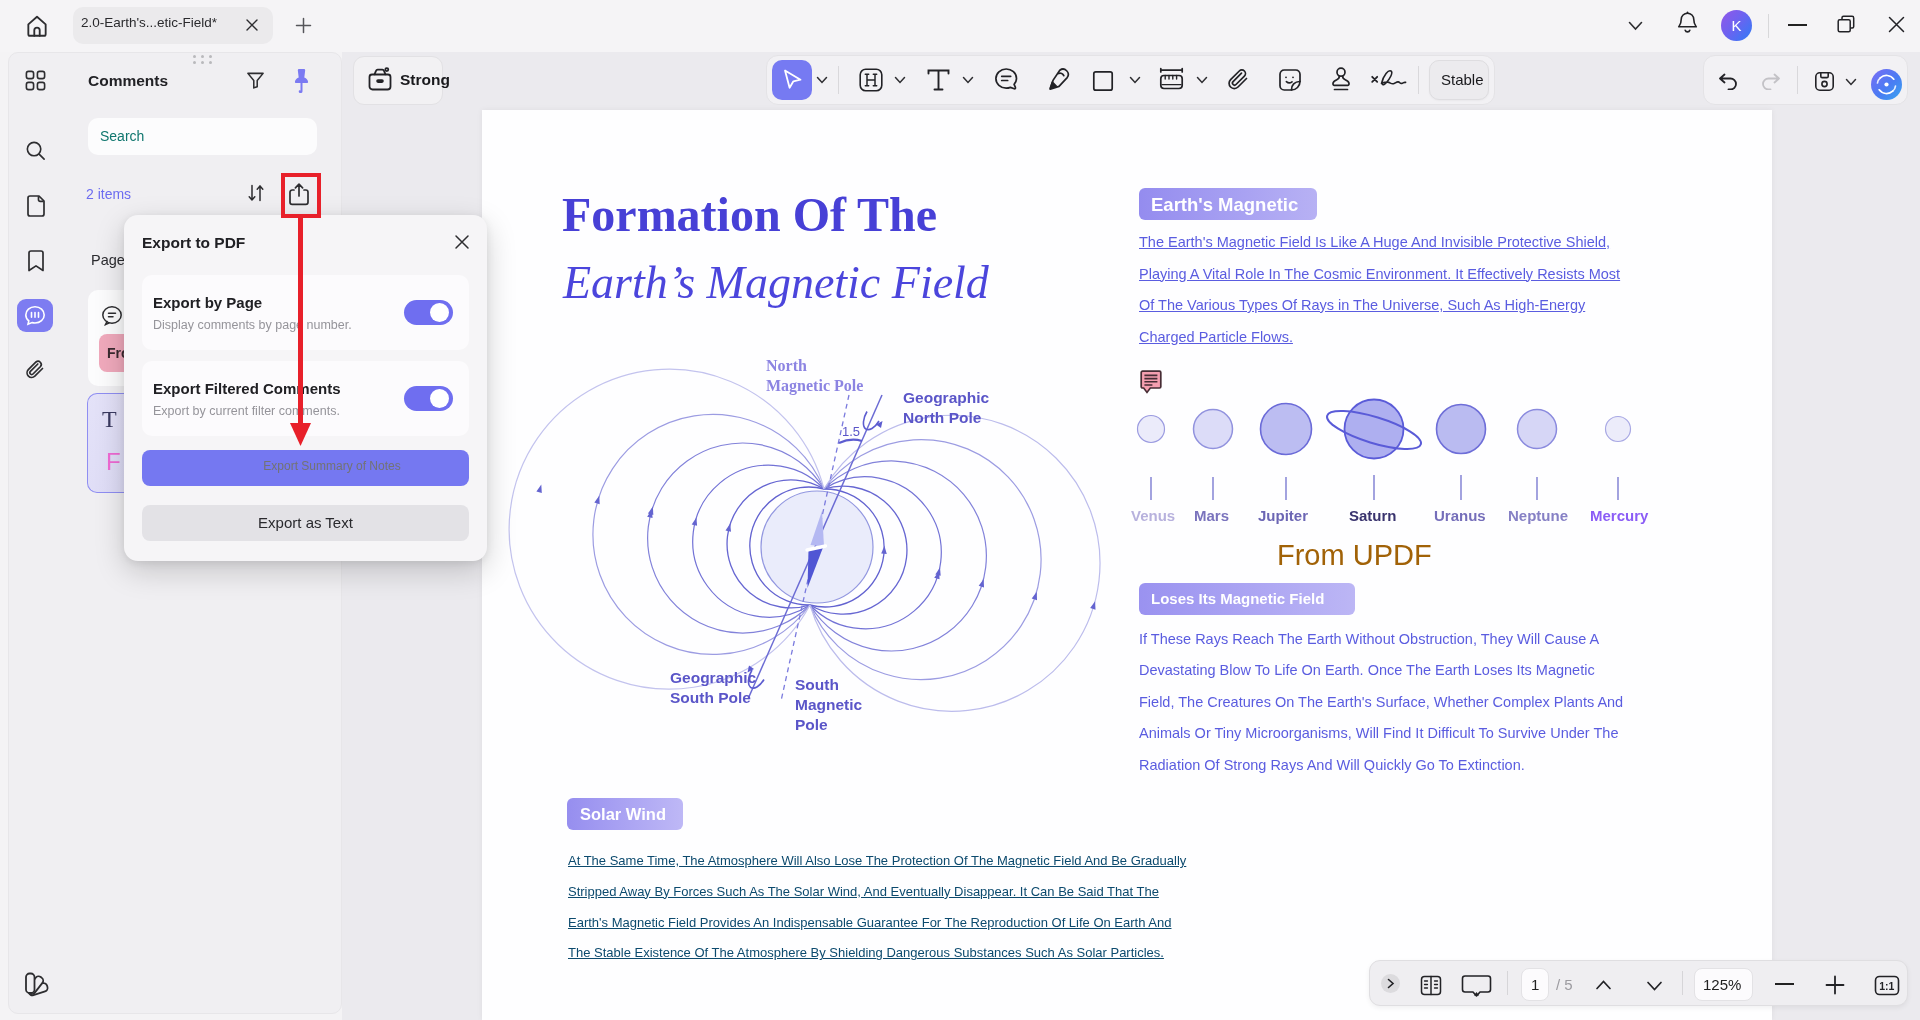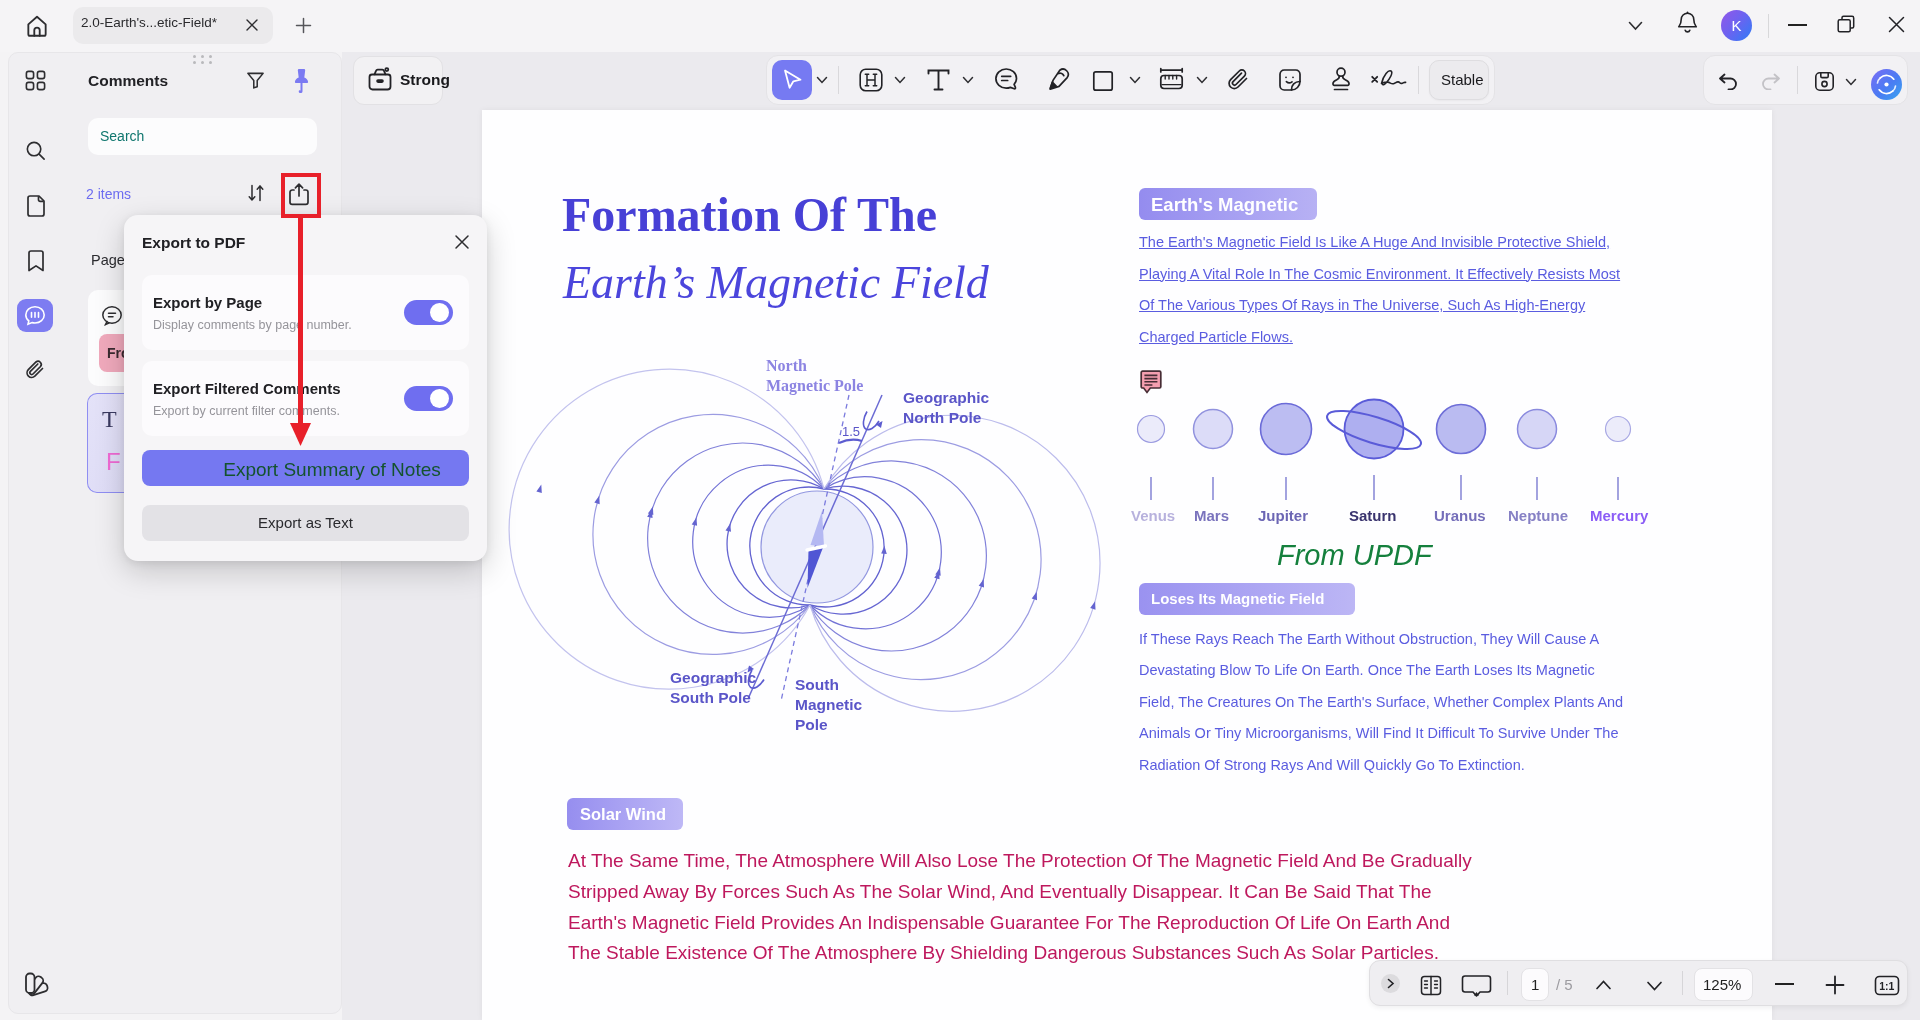--- a/index.html
+++ b/index.html
@@ -276,36 +276,36 @@
   </g>
 </svg>
 <div class="abs" style="left:1131px;top:507px;font-size:15px;font-weight:700;color:#b7b1dd;">Venus</div>
 <div class="abs" style="left:1194px;top:507px;font-size:15px;font-weight:700;color:#7a73bd;">Mars</div>
 <div class="abs" style="left:1258px;top:507px;font-size:15px;font-weight:700;color:#6c66b4;">Jupiter</div>
 <div class="abs" style="left:1349px;top:507px;font-size:15px;font-weight:700;color:#39336e;">Saturn</div>
 <div class="abs" style="left:1434px;top:507px;font-size:15px;font-weight:700;color:#756eba;">Uranus</div>
 <div class="abs" style="left:1508px;top:507px;font-size:15px;font-weight:700;color:#8680c5;">Neptune</div>
 <div class="abs" style="left:1590px;top:507px;font-size:15px;font-weight:700;color:#8b5cf6;">Mercury</div>
 
-<div class="abs" style="left:1277px;top:539px;font-size:29px;color:#15803d;white-space:nowrap;font-style:italic;">From UPDF</div>
+<div class="abs" style="left:1277px;top:539px;font-size:29px;color:#a16207;white-space:nowrap;">From UPDF</div>
 
 <div class="abs" style="left:1139px;top:583px;width:216px;height:32px;border-radius:6px;background:linear-gradient(90deg,#9a92f0 0%,#bcb6f5 100%);"></div>
 <div class="abs" style="left:1151px;top:590px;font-size:15px;font-weight:700;color:#ffffff;white-space:nowrap;">Loses Its Magnetic Field</div>
 
 <div class="abs" style="left:1139px;top:624px;font-size:14.5px;line-height:31.4px;color:#5a5ce0;white-space:nowrap;">
 If These Rays Reach The Earth Without Obstruction, They Will Cause A<br>
 Devastating Blow To Life On Earth. Once The Earth Loses Its Magnetic<br>
 Field, The Creatures On The Earth's Surface, Whether Complex Plants And<br>
 Animals Or Tiny Microorganisms, Will Find It Difficult To Survive Under The<br>
 Radiation Of Strong Rays And Will Quickly Go To Extinction.</div>
 
 <div class="abs" style="left:567px;top:798px;width:116px;height:32px;border-radius:6px;background:linear-gradient(90deg,#968eef 0%,#beb8f6 100%);"></div>
 <div class="abs" style="left:580px;top:805px;font-size:16.5px;font-weight:700;color:#ffffff;white-space:nowrap;">Solar Wind</div>
 
-<div class="abs" style="left:568px;top:846px;font-size:19px;line-height:30.8px;color:#be185d;white-space:nowrap;">
+<div class="abs" style="left:568px;top:846px;font-size:13px;line-height:30.8px;color:#0c4a6e;white-space:nowrap;text-decoration:underline;">
 At The Same Time, The Atmosphere Will Also Lose The Protection Of The Magnetic Field And Be Gradually<br>
 Stripped Away By Forces Such As The Solar Wind, And Eventually Disappear. It Can Be Said That The<br>
 Earth's Magnetic Field Provides An Indispensable Guarantee For The Reproduction Of Life On Earth And<br>
 The Stable Existence Of The Atmosphere By Shielding Dangerous Substances Such As Solar Particles.</div>
 
 <svg class="abs" style="left:490px;top:340px" width="640" height="440" viewBox="0 0 640 440">
 
   <g fill="none">
     <path d="M334 149 A 59 59 0 1 1 320 265" stroke="#6262d0" stroke-width="1.3"></path>
     <path d="M334 149 A 64 64 0 1 1 320 265" stroke="#6666d2" stroke-width="1.3"></path>
@@ -412,21 +412,21 @@
 <div class="abs" style="left:404px;top:300px;width:49px;height:25px;background:#6f6ef0;border-radius:13px;"></div>
 <div class="abs" style="left:430px;top:303px;width:19px;height:19px;background:#ffffff;border-radius:50%;"></div>
 
 <div class="abs" style="left:142px;top:361px;width:327px;height:75px;background:#fcfbfd;border-radius:10px;"></div>
 <div class="abs" style="left:153px;top:380px;font-size:15px;font-weight:700;color:#202024;">Export Filtered Comments</div>
 <div class="abs" style="left:153px;top:404px;font-size:12.5px;color:#95949a;">Export by current filter comments.</div>
 <div class="abs" style="left:404px;top:386px;width:49px;height:25px;background:#6f6ef0;border-radius:13px;"></div>
 <div class="abs" style="left:430px;top:389px;width:19px;height:19px;background:#ffffff;border-radius:50%;"></div>
 
 <div class="abs" style="left:142px;top:450px;width:327px;height:36px;background:#7578f1;border-radius:8px;"></div>
-<div class="abs" style="left:142px;top:459px;width:380px;text-align:center;font-size:19px;color:#14532d;">Export Summary of Notes</div>
+<div class="abs" style="left:142px;top:459px;width:380px;text-align:center;font-size:12px;color:#737373;">Export Summary of Notes</div>
 <div class="abs" style="left:142px;top:505px;width:327px;height:36px;background:#e3e2e6;border-radius:8px;"></div>
 <div class="abs" style="left:142px;top:514px;width:327px;text-align:center;font-size:15px;color:#2a2a2e;">Export as Text</div>
 
 <div class="abs" style="left:281px;top:173px;width:40px;height:45px;border:4px solid #e8202a;"></div>
 <div class="abs" style="left:298px;top:218px;width:5px;height:206px;background:#e8202a;"></div>
 <svg class="abs" style="left:290px;top:423px" width="21" height="23" viewBox="0 0 21 23">
     <polygon points="0,0 21,0 10.5,23" fill="#e8202a"></polygon>
   </svg>
 
 </body></html>

